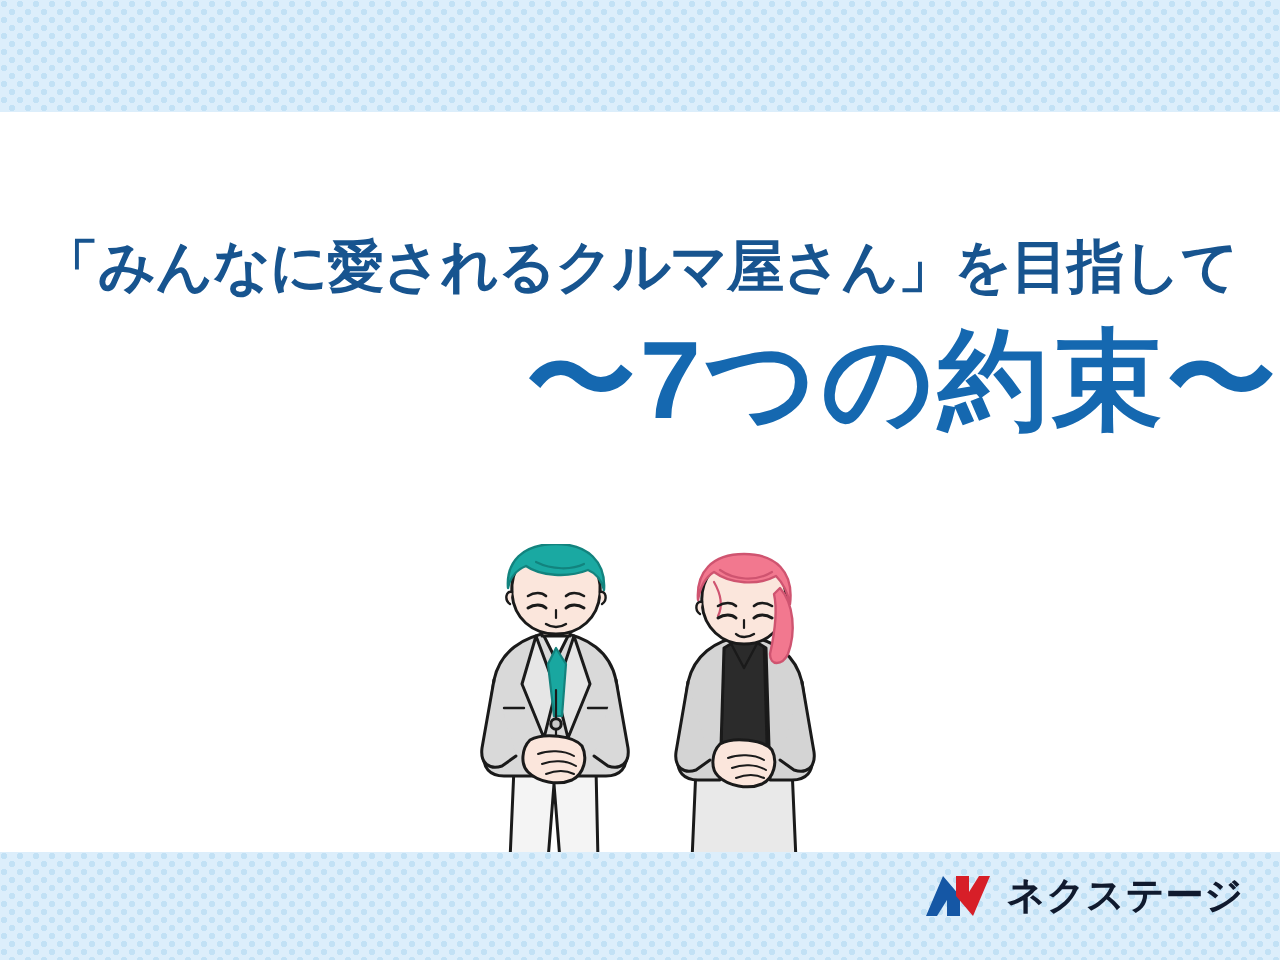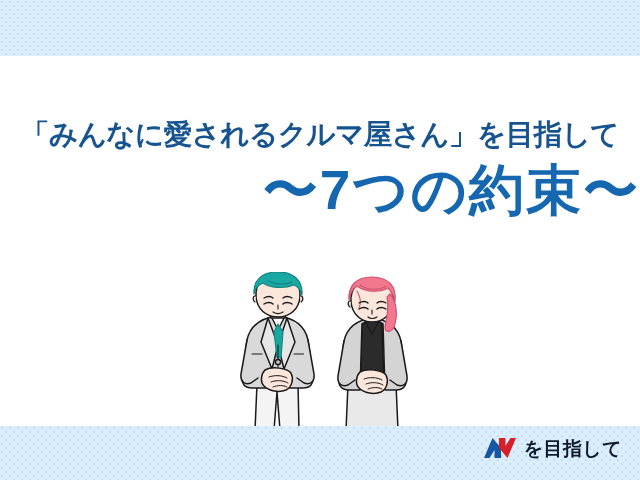--- a/index.html
+++ b/index.html
@@ -261,16 +261,16 @@
     </svg>
   </div>
 
   <div id="band-bottom" class="dot-band"></div>
 
   <div id="brand-logo">
     <svg id="brand-mark" width="34" height="22" viewBox="0 0 34 22" xmlns="http://www.w3.org/2000/svg">
       <path d="M1 21 L9.5 1 L18 11 L18 21 L11.5 21 L11.5 13 L6.5 21 Z" fill="#1557a5"></path>
       <path d="M16 1 L22.5 1 L22.5 9 L27.5 1 L33 1 L24.5 21 L16 11 Z" fill="#d71f28"></path>
     </svg>
-    <span id="brand-name">を目指して</span>
+    <span id="brand-name">ネクステージ</span>
   </div>
 
 </div>
 
 </body></html>

